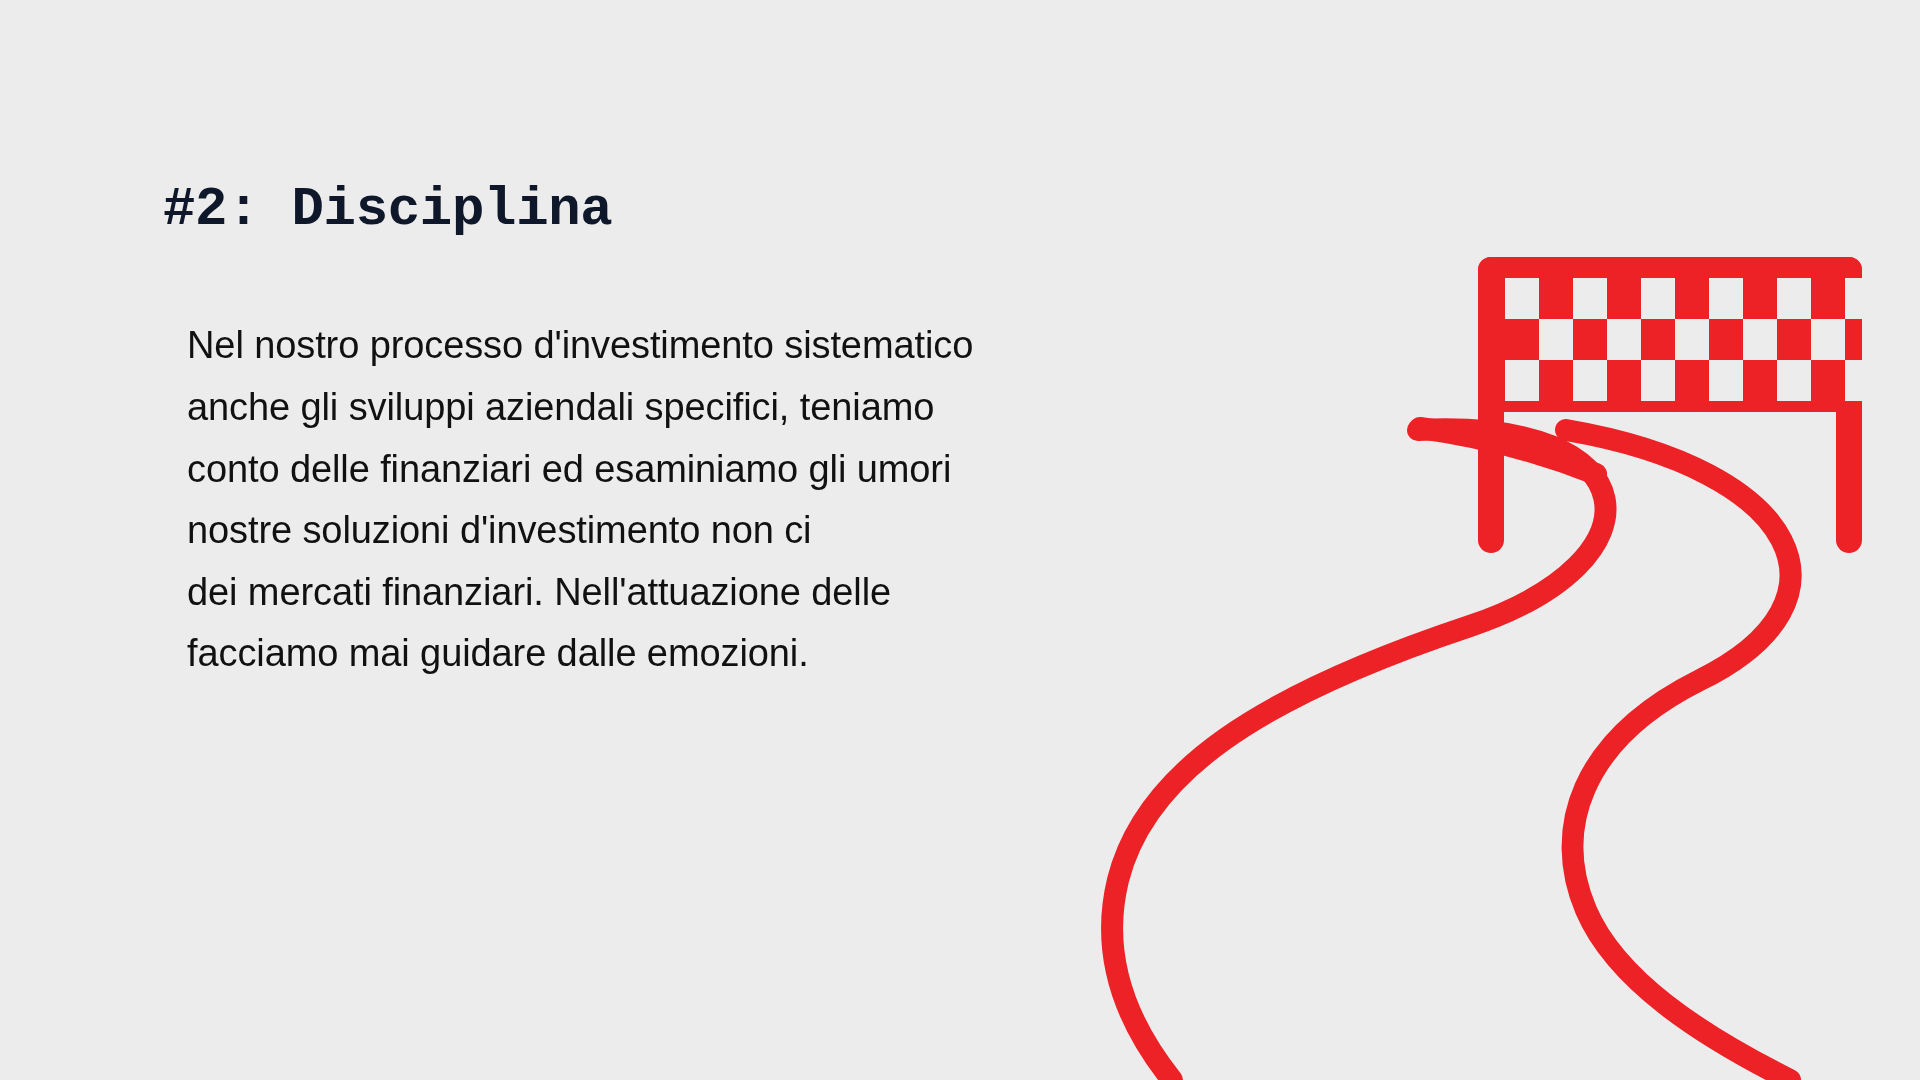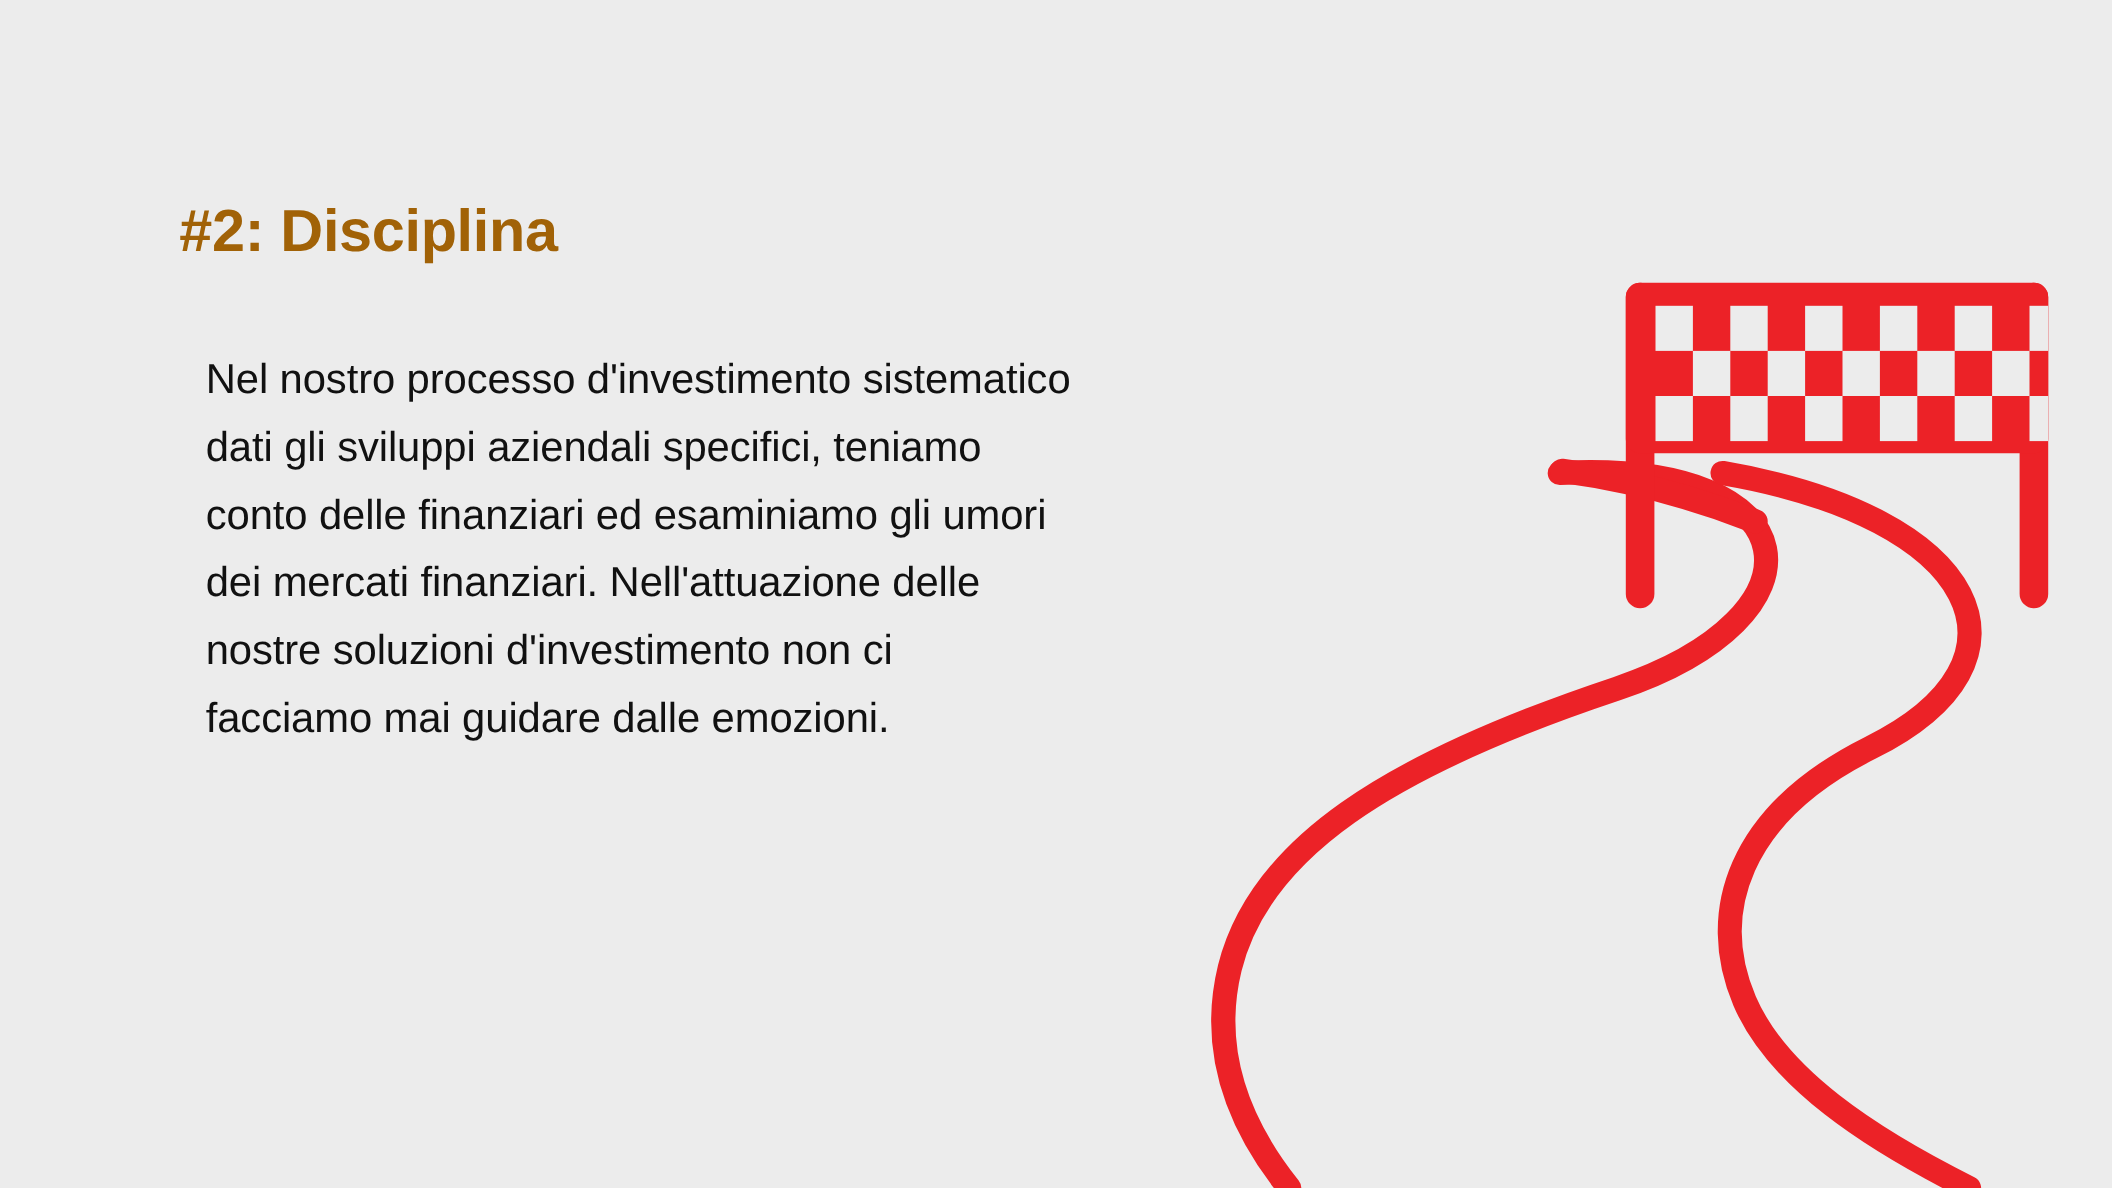--- a/index.html
+++ b/index.html
@@ -30,26 +30,26 @@
     pointer-events: none;
   }
   #text-block {
     position: absolute;
     left: 163px;
     top: 180px;
     width: 1060px;
   }
   #slide-title {
     margin: 0;
-    font-family: Liberation Sans, sans-serif;
+    font-family: Liberation Mono, monospace;
     font-weight: 700;
     font-size: 54px;
     line-height: 1.12;
     letter-spacing: -0.3px;
-    color: #a16207;
+    color: #0f172a;
     white-space: pre;
   }
   #slide-body {
     margin: 0;
     padding-top: 75px;
     font-family: "Liberation Sans", sans-serif;
     font-weight: 400;
     font-size: 38px;
     line-height: 1.62;
     color: #111111;
@@ -119,21 +119,21 @@
         <rect x="1845" y="360" width="17" height="41"></rect>
       </g>
     </g>
   </svg>
 
   <div id="text-block">
     <h1 id="slide-title">#2: Disciplina</h1>
 
     <div id="slide-body">
       <span class="line">Nel nostro processo d'investimento sistematico</span>
-      <span class="line">dati gli sviluppi aziendali specifici, teniamo</span>
+      <span class="line">anche gli sviluppi aziendali specifici, teniamo</span>
       <span class="line">conto delle finanziari ed esaminiamo gli umori</span>
+      <span class="line">nostre soluzioni d'investimento non ci</span>
       <span class="line">dei mercati finanziari. Nell'attuazione delle</span>
-      <span class="line">nostre soluzioni d'investimento non ci</span>
       <span class="line">facciamo mai guidare dalle emozioni.</span>
     </div>
   </div>
 
 </div>
 
 </body></html>

